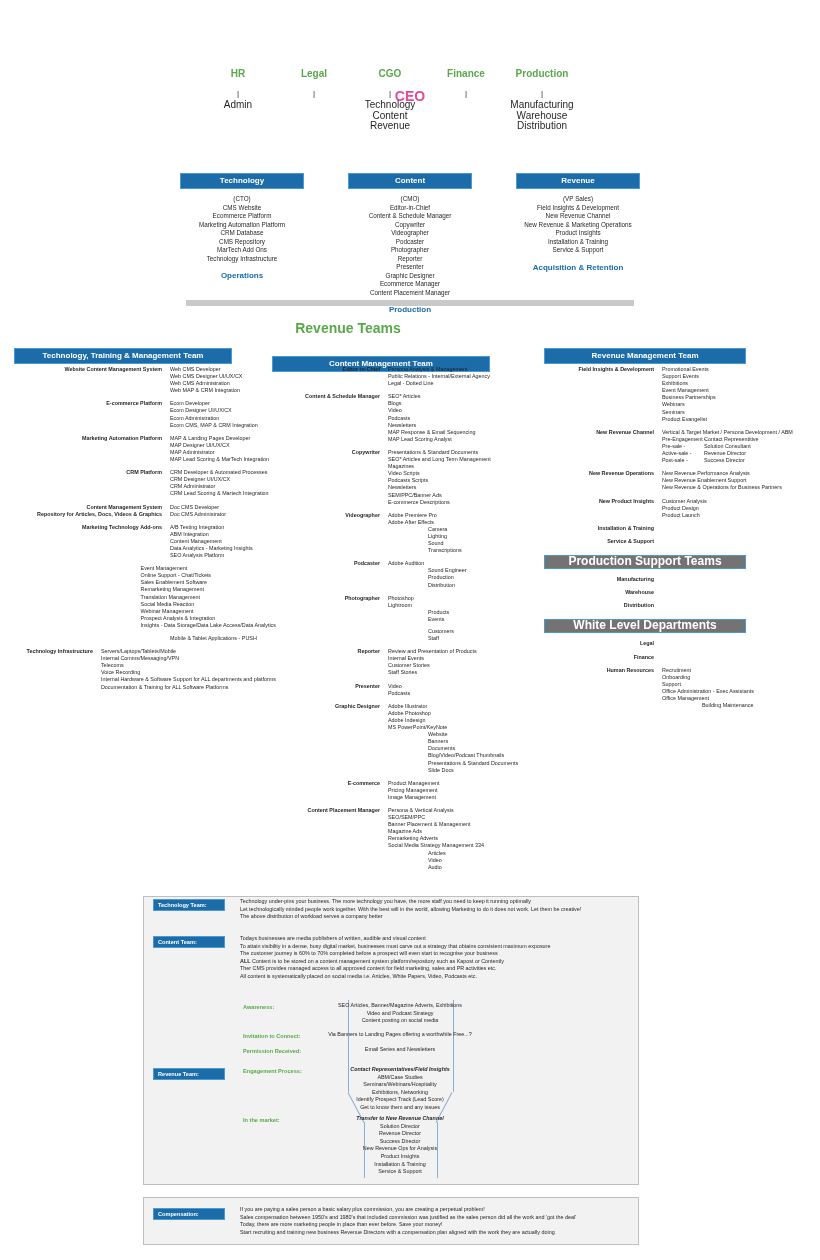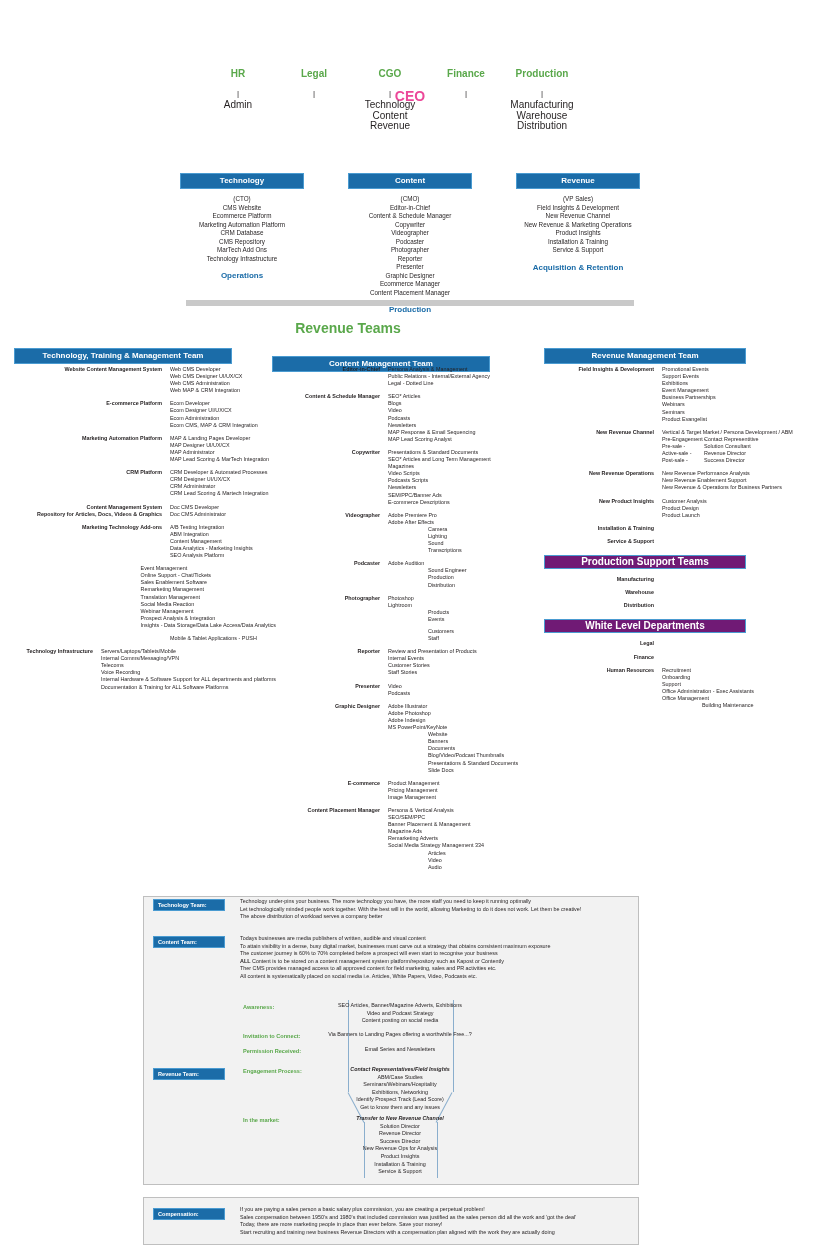--- a/index.html
+++ b/index.html
@@ -69,22 +69,22 @@
   #col-content .lab{width:108px;}
   #col-revenue .lab{width:110px;}
   .grp .items{flex:1;}
   .grp .items div{white-space:nowrap;}
   .items .gap{height:5px;}
   .ind{padding-left:40px;}
   .kv{display:flex;}
   .kv .k{width:42px;}
 
   .sub-hdr{
-    background:#701a75;border:1px solid #4a9bd1;color:#ffffff;
-    font-weight:bold;font-size:10px;text-align:center;padding:2px 0 3px;
+    background:#737373;border:1px solid #4a9bd1;color:#ffffff;
+    font-weight:bold;font-size:12px;text-align:center;padding:2px 0 3px;
     width:200px;margin:10px 0 7px 0;
   }
   .only-lab{font-weight:bold;width:148px;text-align:right;padding-right:8px;}
   #col-revenue .only-lab{width:110px;}
 
   
   .note-box{
     position:absolute;border:1px solid #bfbfbf;background:#f2f2f2;
   }
   #note-top{left:143px;top:896px;width:494px;height:287px;}

